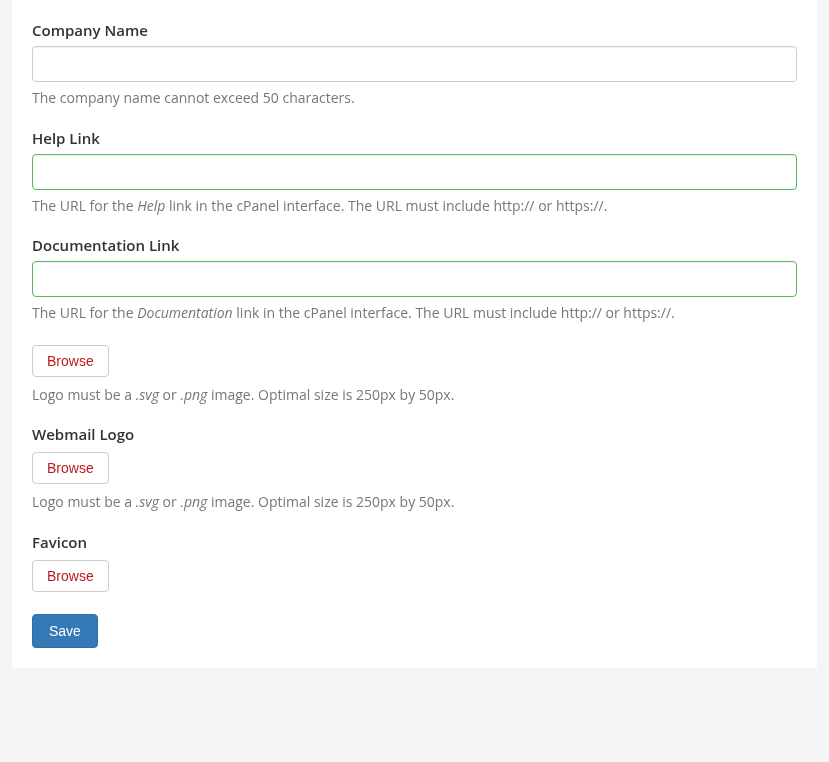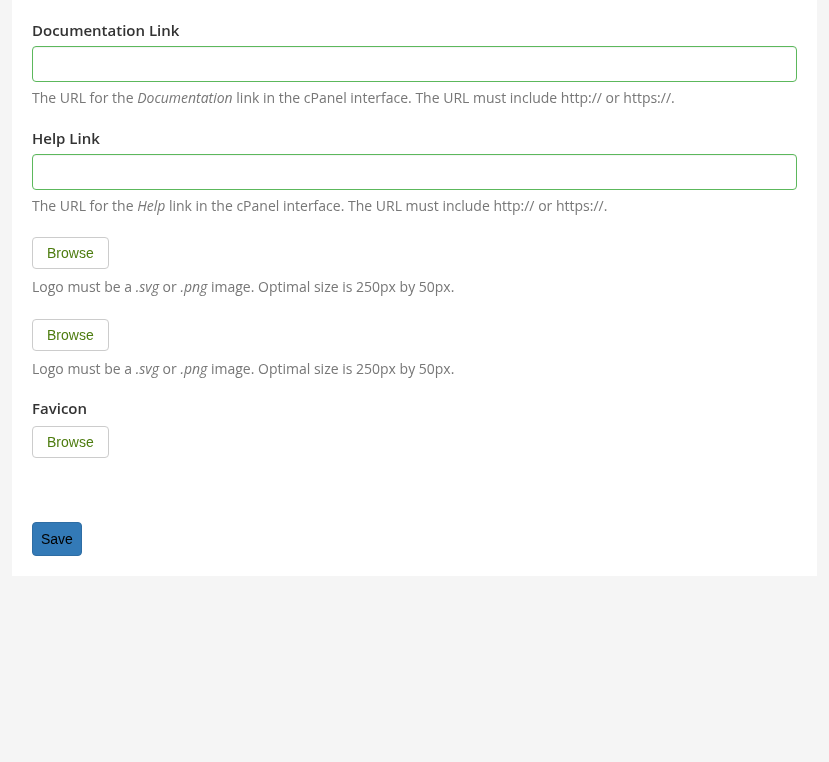--- a/index.html
+++ b/index.html
@@ -60,71 +60,76 @@
       font-style: italic;
     }
     .help-text a {
       color: #337ab7;
       text-decoration: none;
     }
     .browse-btn {
       display: inline-block;
       padding: 7px 14px;
       font-size: 14px;
-      color: #4d7c0f;
+      color: #b91c1c;
       background-color: #fff;
       border: 1px solid #ccc;
       border-radius: 4px;
       cursor: pointer;
       margin-top: 2px;
       margin-bottom: 2px;
     }
     .save-btn {
       display: inline-block;
-      padding: 8px 8px;
+      padding: 8px 16px;
       font-size: 14px;
-      color: #000000;
+      color: #ffffff;
       background-color: #337ab7;
       border: 1px solid #2e6da4;
       border-radius: 4px;
       cursor: pointer;
-      margin-top: 42px;
     }
   </style>
 </head>
 <body>
 
 <div class="outer-wrap">
   <div class="form-container">
 
-
     <div class="form-group">
-      <label class="form-label">Documentation Link</label>
-      <input type="text" class="form-input valid" value="" style="">
-      <span class="help-text">
-        <span>The URL for the </span><em>Documentation</em><span> link in the cPanel interface. The URL must include http:// or https://.</span>
-      </span>
+      <label class="form-label">Company Name</label>
+      <input type="text" class="form-input" value="" style="">
+      <span class="help-text">The company name cannot exceed 50 characters.</span>
     </div>
 
     <div class="form-group">
       <label class="form-label">Help Link</label>
       <input type="text" class="form-input valid" value="" style="">
       <span class="help-text">
         <span>The URL for the </span><em>Help</em><span> link in the cPanel interface. The URL must include http:// or https://.</span>
       </span>
     </div>
 
     <div class="form-group">
+      <label class="form-label">Documentation Link</label>
+      <input type="text" class="form-input valid" value="" style="">
+      <span class="help-text">
+        <span>The URL for the </span><em>Documentation</em><span> link in the cPanel interface. The URL must include http:// or https://.</span>
+      </span>
+    </div>
+
+    <div class="form-group">
       <button class="browse-btn">Browse</button>
       <span class="help-text">
         <span>Logo must be a </span><em>.svg</em><span> or </span><em>.png</em><span> image. Optimal size is 250px by 50px.</span>
       </span>
     </div>
 
     <div class="form-group">
+      <label class="form-label">Webmail Logo</label>
       <button class="browse-btn">Browse</button>
       <span class="help-text">
         <span>Logo must be a </span><em>.svg</em><span> or </span><em>.png</em><span> image. Optimal size is 250px by 50px.</span>
       </span>
     </div>
 
     <div class="form-group">
       <label class="form-label">Favicon</label>
       <button class="browse-btn">Browse</button>
     </div>

